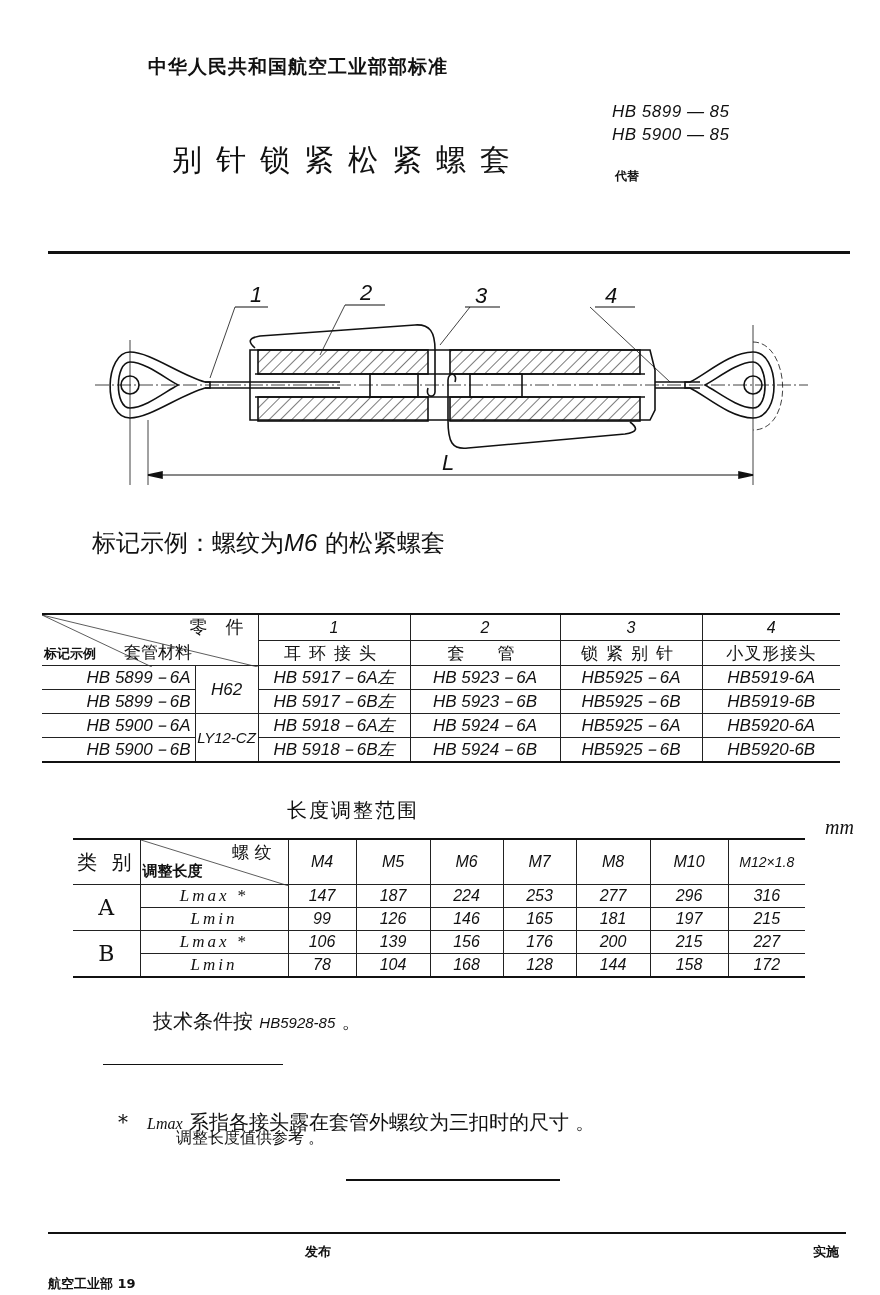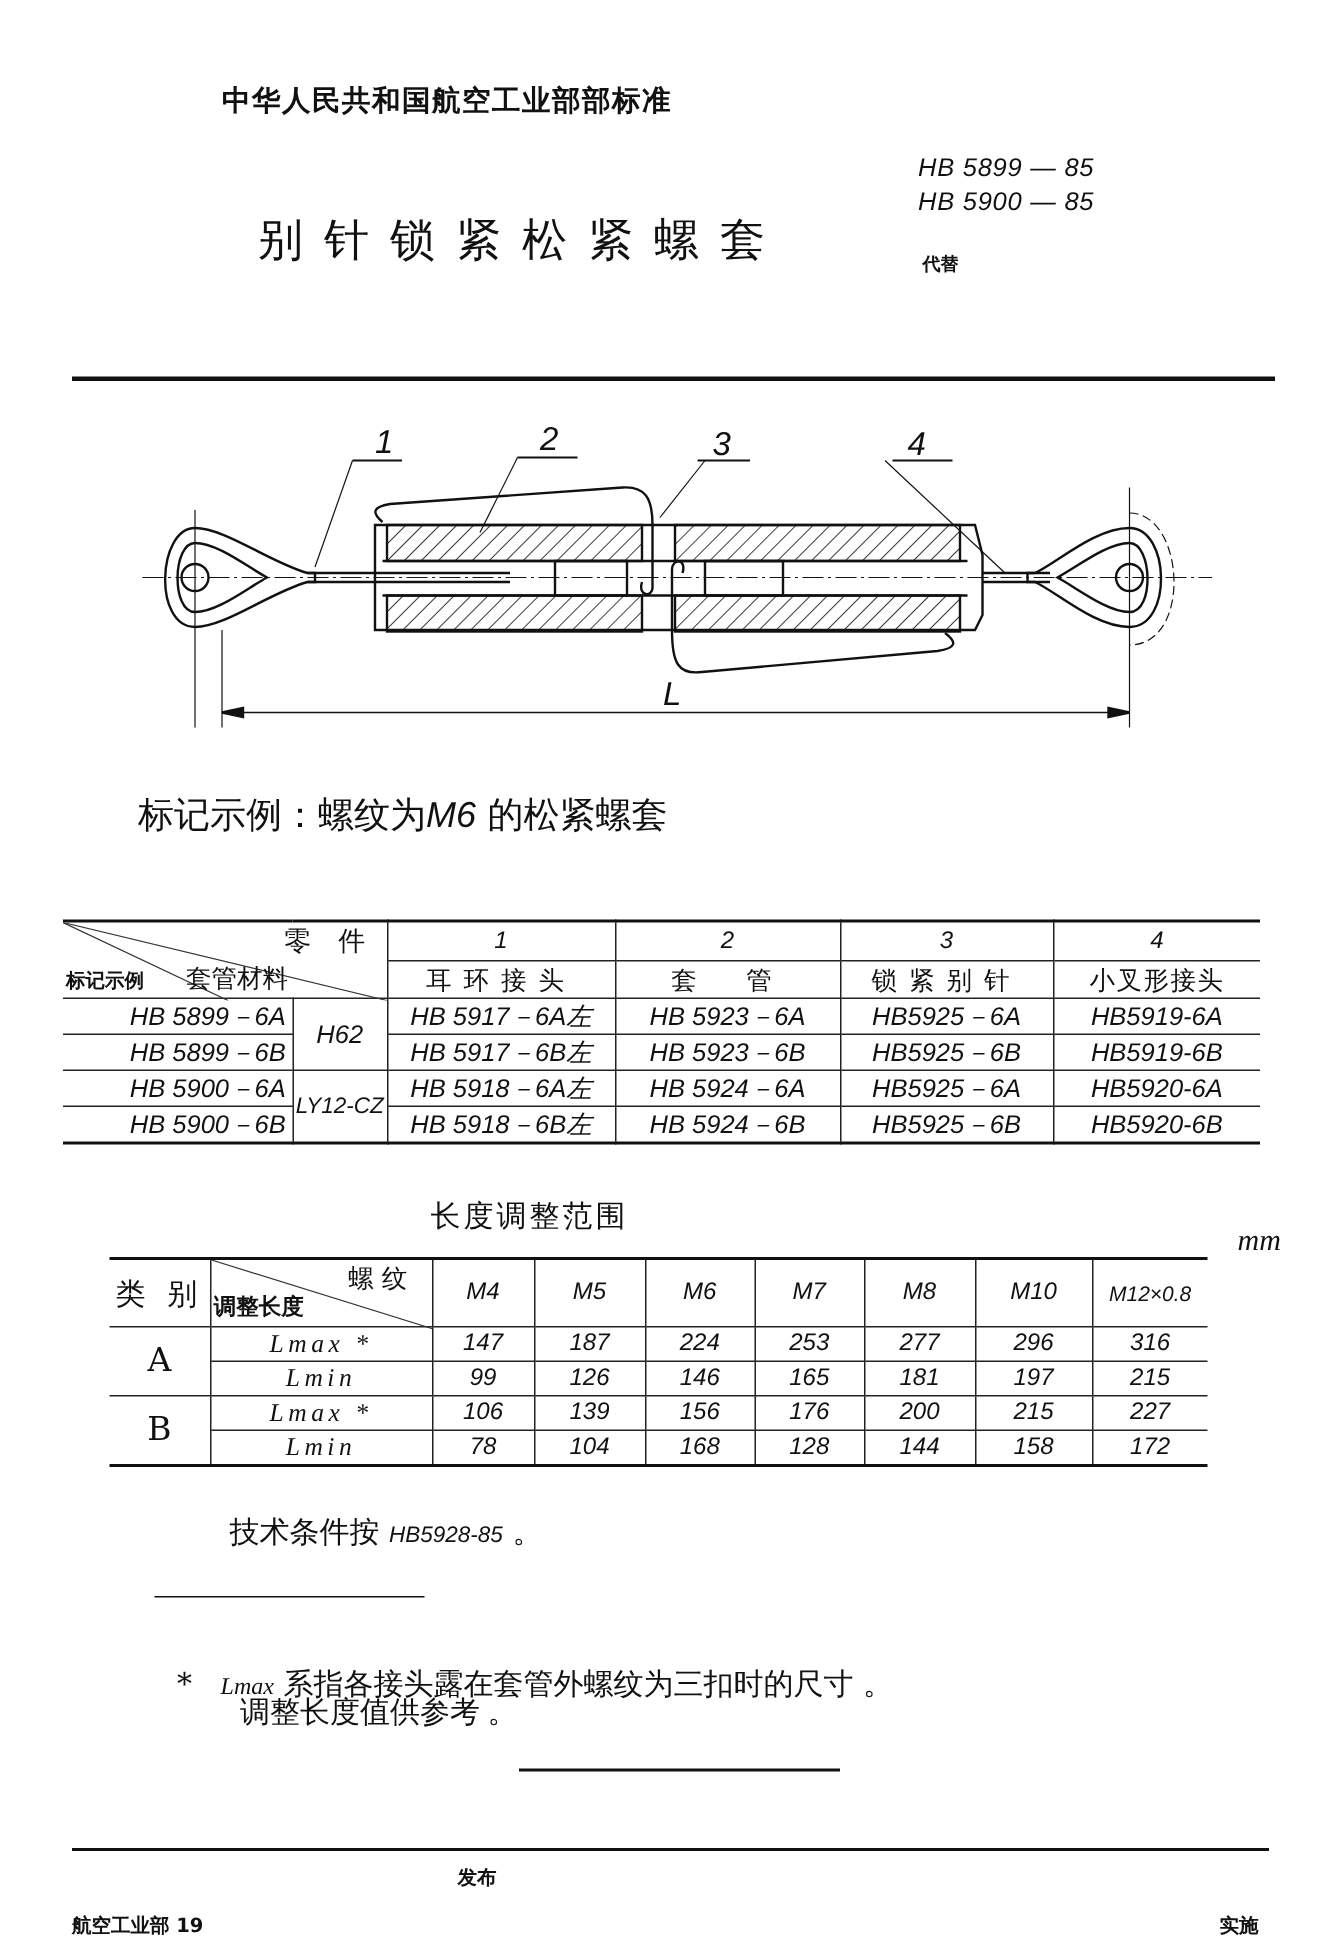--- a/index.html
+++ b/index.html
@@ -28,21 +28,21 @@
   .t2 td { border:1px solid #222; height:22px; font-size:16px; font-style:italic; font-family:"Liberation Sans", sans-serif; }
   .t2 td.first { border-left:none; }
   .t2 td.last { border-right:none; }
   .t2 .cat { font-style:normal; font-family:"DejaVu Serif", serif; font-size:22px; }
   .t2 .hz { font-style:normal; font-family:"DejaVu Serif", serif; font-size:18px; letter-spacing:4px; }
   .t2 .lbl { font-family:"Liberation Serif", serif; letter-spacing:3px; font-size:17px; }
   .note1 { left:105px; top:1008px; font-size:20px; font-family:"DejaVu Serif", serif;margin-left:48px; }
   .note1 i { font-family:"Liberation Sans", sans-serif; font-size:15px; }
   .note2 { left:118px; top:1090px; font-size:20px; font-family:"DejaVu Serif", serif;margin-top:19px; }
   .note2 i { font-family:"Liberation Serif", serif; font-size:16px; }
-  .note3 { left:160px; top:1128px; font-size:20px; font-family:Liberation Serif, serif; }
+  .note3 { left:176px; top:1128px; font-size:16px; font-family:Liberation Serif, serif; }
   .foot { top:1243px; font-size:13px; font-weight:bold; }
 </style>
 </head>
 <body>
 
 <div class="abs hdr-title">中华人民共和国航空工业部部标准</div>
 <div class="abs std" style="top:102px;">HB 5899 — 85</div>
 <div class="abs std" style="top:125px;">HB 5900 — 85</div>
 <div class="abs replaces">代替</div>
 <div class="abs doc-title">别针锁紧松紧螺套</div>
@@ -206,21 +206,21 @@
       </svg>
       <span style="position:absolute; right:16px; top:1px; font-family:'DejaVu Serif',serif; font-style:normal; font-size:17px;">螺 纹</span>
       <span style="position:absolute; left:2px; top:22px; font-family:'DejaVu Serif',serif; font-style:normal; font-size:15px; font-weight:bold;">调整长度</span>
     </td>
     <td>M4</td>
     <td>M5</td>
     <td>M6</td>
     <td>M7</td>
     <td>M8</td>
     <td>M10</td>
-    <td class="last" style="font-size:14px;">M12×0.8</td>
+    <td class="last" style="font-size:14px;">M12×1.8</td>
   </tr>
   <tr>
     <td class="first cat" rowspan="2">A</td>
     <td class="lbl">Lmax *</td>
     <td>147</td>
     <td>187</td>
     <td>224</td>
     <td>253</td>
     <td>277</td>
     <td>296</td>
@@ -266,13 +266,13 @@
 <div class="abs rule" style="left:103px; top:1064px; width:180px; height:1px;"></div>
 <div class="abs note2">
   <span>*</span>&nbsp;&nbsp;&nbsp;<i>Lmax</i><span> 系指各接头露在套管外螺纹为三扣时的尺寸 。</span>
 </div>
 <div class="abs note3">调整长度值供参考 。</div>
 <div class="abs rule" style="left:346px; top:1179px; width:214px; height:2px;"></div>
 
 <div class="abs rule" style="left:48px; top:1232px; width:798px; height:2px;"></div>
 <div class="abs foot" style="left:48px;margin-top:32px;">航空工业部 19</div>
 <div class="abs foot" style="left:305px;">发布</div>
-<div class="abs foot" style="left:813px;margin-top:32px;">实施</div>
+<div class="abs foot" style="left:813px;">实施</div>
 
 </body></html>

